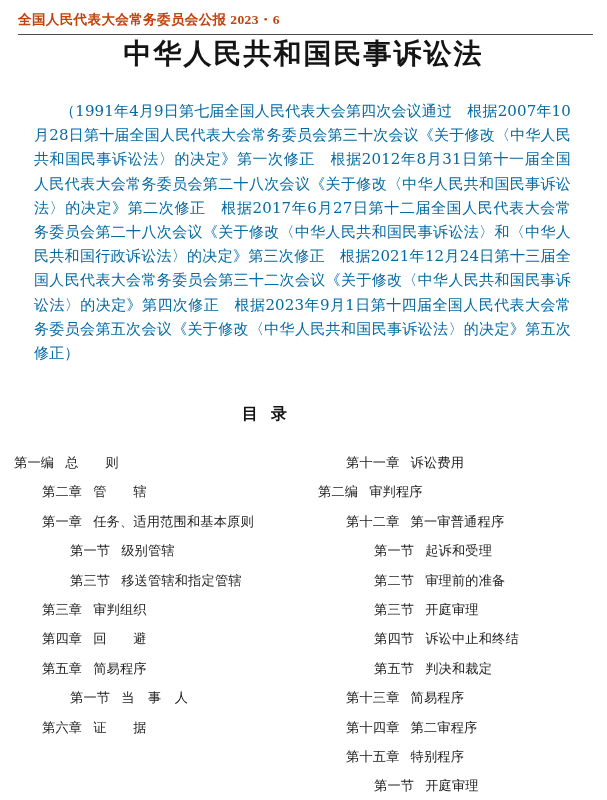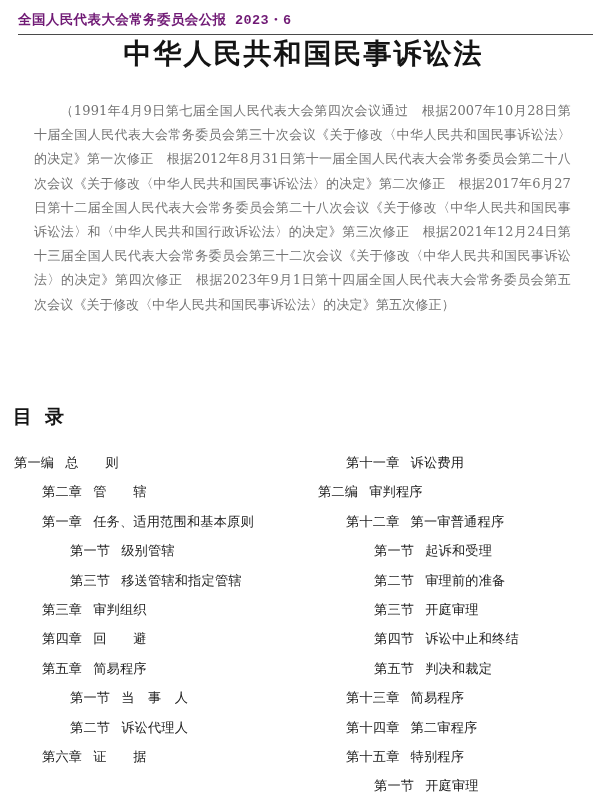--- a/index.html
+++ b/index.html
@@ -25,63 +25,63 @@
   }
 
   
   .header {
     padding: 11px 0 0 18px;
   }
   .header-text {
     font-size: 13.5px;
     font-weight: bold;
     letter-spacing: 0.4px;
-    color: #701a75;
+    color: #c2410c;
     white-space: nowrap;
-    font-family: Liberation Mono, monospace;
+    font-family: Liberation Serif, serif;
   }
   .header-rule {
     margin: 5px 14px 0 18px;
     border-top: 1.6px solid #4a4a4a;
   }
 
   
   .doc-title {
     text-align: center;
     font-size: 28px;
     font-weight: bold;
     letter-spacing: 2px;
     color: #141414;
     font-family: "DejaVu Serif", "Liberation Serif", serif;
   }
 
   
   .preamble {
     margin: 26px 36px 8px 34px;
-    font-size: 13px;
+    font-size: 15px;
     line-height: 24.2px;
     text-align: justify;
     text-align-last: left;
     text-justify: inter-ideograph;
-    color: #737373;
+    color: #0369a1;
     letter-spacing: 0.15px;
   }
   .preamble .indent {
     display: inline-block;
     width: 26px;
   }
 
   
   .toc-heading {
     position: absolute;
     left: 0;
     top: 404px;
     width: 300px;
-    text-align: left;
-    font-size: 19px;
+    text-align: right;
+    font-size: 16px;
     font-weight: bold;
     letter-spacing: 13px;
     text-indent: 13px;
     color: #141414;
   }
 
   
   .toc {
     position: absolute;
     top: 448px;
@@ -142,21 +142,20 @@
     <div class="toc-col left" id="toc-left">
         <div class="toc-item lvl-bian"><span class="toc-num">第一编</span><span class="toc-gap"></span><span class="toc-title">总　　则</span></div>
         <div class="toc-item lvl-zhang"><span class="toc-num">第二章</span><span class="toc-gap"></span><span class="toc-title">管　　辖</span></div>
         <div class="toc-item lvl-zhang"><span class="toc-num">第一章</span><span class="toc-gap"></span><span class="toc-title">任务、适用范围和基本原则</span></div>
         <div class="toc-item lvl-jie"><span class="toc-num">第一节</span><span class="toc-gap"></span><span class="toc-title">级别管辖</span></div>
         <div class="toc-item lvl-jie"><span class="toc-num">第三节</span><span class="toc-gap"></span><span class="toc-title">移送管辖和指定管辖</span></div>
         <div class="toc-item lvl-zhang"><span class="toc-num">第三章</span><span class="toc-gap"></span><span class="toc-title">审判组织</span></div>
         <div class="toc-item lvl-zhang"><span class="toc-num">第四章</span><span class="toc-gap"></span><span class="toc-title">回　　避</span></div>
         <div class="toc-item lvl-zhang"><span class="toc-num">第五章</span><span class="toc-gap"></span><span class="toc-title">简易程序</span></div>
         <div class="toc-item lvl-jie"><span class="toc-num">第一节</span><span class="toc-gap"></span><span class="toc-title">当　事　人</span></div>
-        <div class="toc-item lvl-jie"><span class="toc-num">第二节</span><span class="toc-gap"></span><span class="toc-title">诉讼代理人</span></div>
         <div class="toc-item lvl-zhang"><span class="toc-num">第六章</span><span class="toc-gap"></span><span class="toc-title">证　　据</span></div>
       </div>
     <div class="toc-col right" id="toc-right">
         <div class="toc-item lvl-zhang"><span class="toc-num">第十一章</span><span class="toc-gap"></span><span class="toc-title">诉讼费用</span></div>
         <div class="toc-item lvl-bian"><span class="toc-num">第二编</span><span class="toc-gap"></span><span class="toc-title">审判程序</span></div>
         <div class="toc-item lvl-zhang"><span class="toc-num">第十二章</span><span class="toc-gap"></span><span class="toc-title">第一审普通程序</span></div>
         <div class="toc-item lvl-jie"><span class="toc-num">第一节</span><span class="toc-gap"></span><span class="toc-title">起诉和受理</span></div>
         <div class="toc-item lvl-jie"><span class="toc-num">第二节</span><span class="toc-gap"></span><span class="toc-title">审理前的准备</span></div>
         <div class="toc-item lvl-jie"><span class="toc-num">第三节</span><span class="toc-gap"></span><span class="toc-title">开庭审理</span></div>
         <div class="toc-item lvl-jie"><span class="toc-num">第四节</span><span class="toc-gap"></span><span class="toc-title">诉讼中止和终结</span></div>

